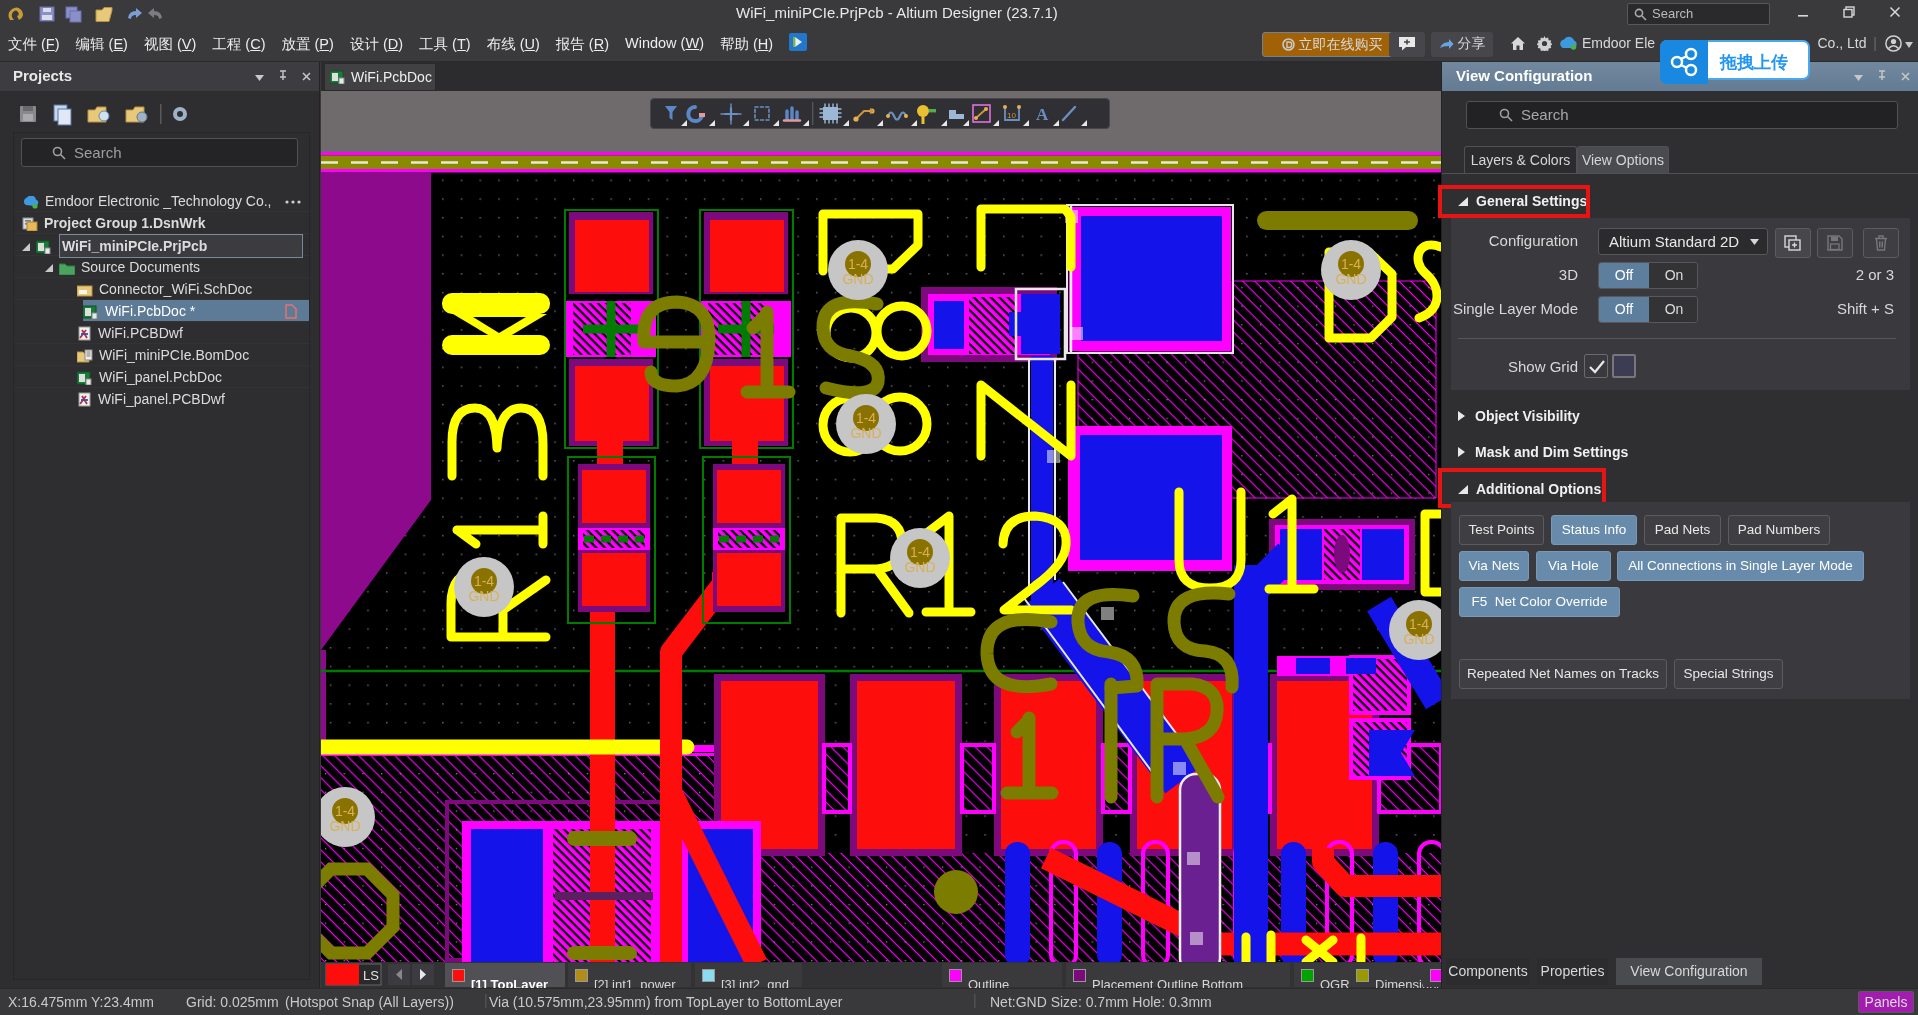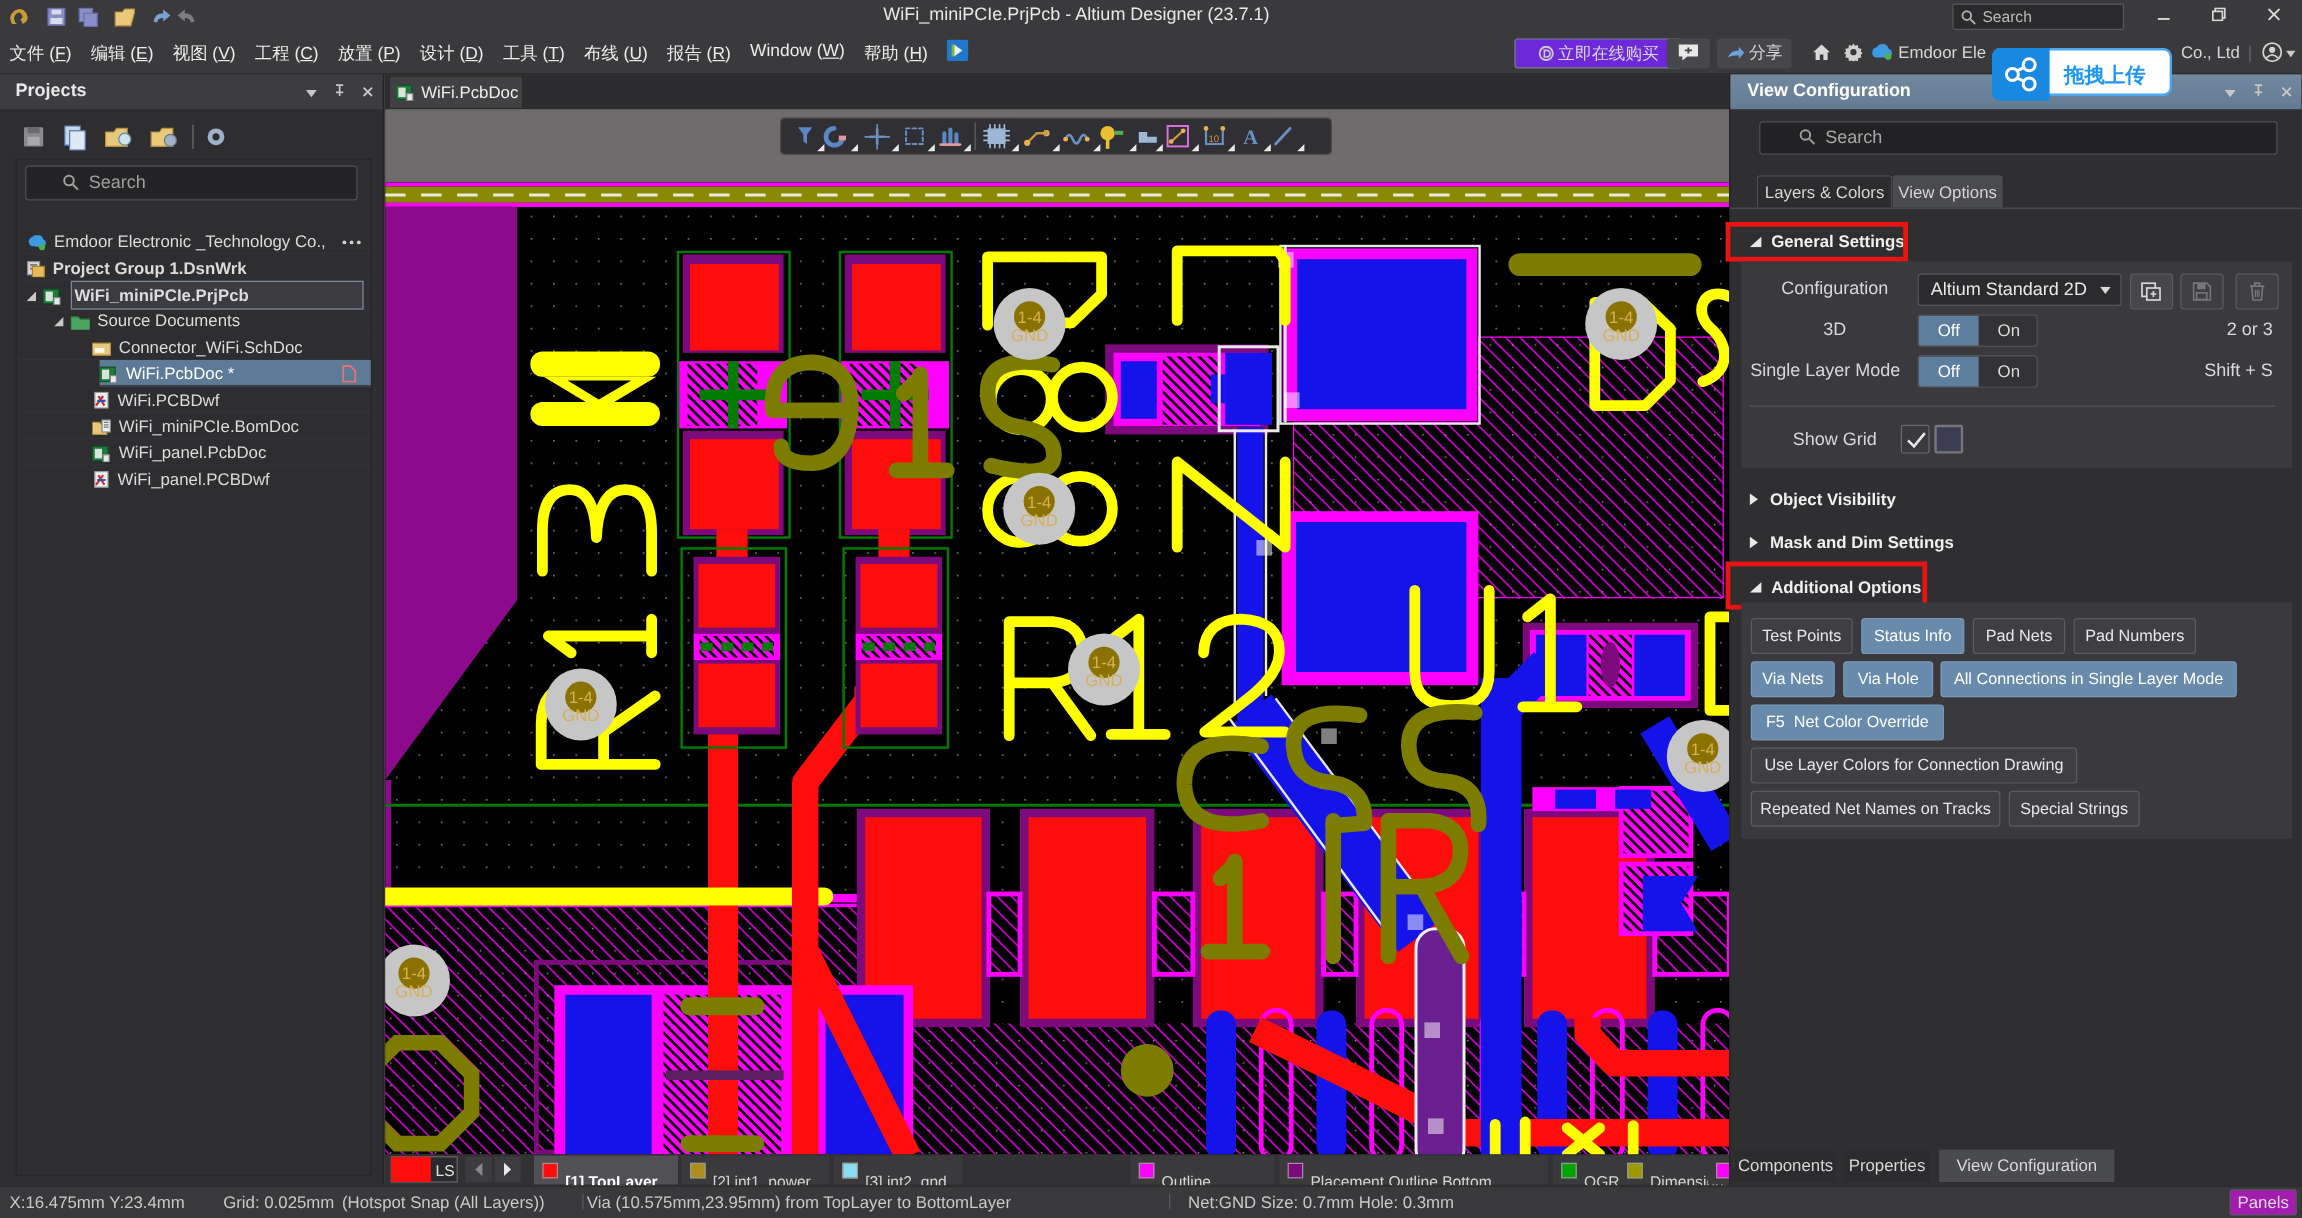--- a/index.html
+++ b/index.html
@@ -32,21 +32,21 @@
   
   #rightpanel{left:1441px;top:62px;width:477px;height:926px;background:#2f2f32;border-left:1px solid #232325;}
   #rphead{position:absolute;left:0;top:0;width:100%;height:29px;background:linear-gradient(#71889f,#647c93);color:#fff;}
   #rphead .t{position:absolute;left:14px;top:5px;font-weight:bold;font-size:15px;}
   #rpsearch{position:absolute;left:24px;top:39px;width:432px;height:28px;background:#222225;border:1px solid #515154;border-radius:3px;color:#a8a8a8;font-size:15px;line-height:26px;padding-left:32px;}
   .rtab{position:absolute;top:84px;height:27px;background:#2c2c2f;border:1px solid #515154;border-bottom:none;border-radius:3px 3px 0 0;color:#d5d5d5;font-size:14px;text-align:center;line-height:26px;}
   #rtabline{position:absolute;left:0;top:111px;width:477px;height:1px;background:#515154;}
   .sechead{position:absolute;left:16px;font-weight:bold;font-size:14px;color:#f0f0f0;}
   .redbox{position:absolute;border:4px solid #e81313;}
   .secbg{position:absolute;left:9px;width:459px;background:#3a3a3e;}
-  .flabel{position:absolute;font-size:15px;color:#d8d8d8;text-align:center;margin-left:11px;}
+  .flabel{position:absolute;font-size:15px;color:#d8d8d8;text-align:right;}
   .combo{position:absolute;background:#2b2b2e;border:1px solid #58585a;border-radius:3px;color:#e8e8e8;font-size:15px;padding-left:10px;}
   .tgl{position:absolute;width:100px;height:27px;border:1px solid #58585a;border-radius:3px;overflow:hidden;font-size:14px;line-height:25px;text-align:center;color:#dcdcdc;}
   .tgl .off{position:absolute;left:0;top:0;width:50px;height:27px;background:#5e7e9e;color:#fff;}
   .tgl .on{position:absolute;left:50px;top:0;width:50px;height:27px;background:#333336;}
   .rhint{position:absolute;font-size:15px;color:#d8d8d8;text-align:right;right:24px;}
   .btn{position:absolute;height:30px;border-radius:3px;font-size:13.5px;color:#e8e8e8;text-align:center;line-height:28px;border:1px solid #5c5c5f;background:#3f3f43;white-space:nowrap;overflow:hidden;}
   .btn.blue{background:#688bac;border-color:#7898b5;color:#fff;}
   .rbtab{position:absolute;top:896px;height:27px;background:#2c2c2f;color:#d8d8d8;font-size:14px;text-align:center;line-height:26px;}
   
   #editor{left:321px;top:62px;width:1120px;height:926px;background:#2c2c2e;}
@@ -114,21 +114,21 @@
     <div class="m">工具 (<u>T</u>)</div>
     <div class="m">布线 (<u>U</u>)</div>
     <div class="m">报告 (<u>R</u>)</div>
     <div class="m">Window (<u>W</u>)</div>
     <div class="m">帮助 (<u>H</u>)</div>
     <div class="m" style="padding-top:5px;"><svg width="18" height="18">
         <rect width="18" height="18" rx="2" fill="#2277cc"></rect>
         <polygon points="6,4 13,9 6,14" fill="#e8f0f8"></polygon>
         <rect x="4" y="4" width="2.4" height="10" fill="#7ab648"></rect>
       </svg></div>
-  <div class="mbtn" style="left:1262px;width:140px;background:#6d28d9;border:1px solid #6e8396;"><svg width="13" height="13" style="vertical-align:-2px">
+  <div class="mbtn" style="left:1262px;width:140px;background:#a16207;border:1px solid #6e8396;"><svg width="13" height="13" style="vertical-align:-2px">
         <circle cx="6.5" cy="6.5" r="5.5" fill="none" stroke="#c8c8c8" stroke-width="1.6"></circle>
         <path d="M5 9.5 V4 h2 a2.6 2.6 0 0 1 0 5.5 z" fill="none" stroke="#c8c8c8" stroke-width="1.4"></path>
       </svg> 立即在线购买</div>
   <div class="mbtn" style="left:1389px;width:36px;background:#47474b;"><svg width="20" height="16" style="vertical-align:-3px">
         <path d="M2 2 h16 v10 h-9 l-4 3.5 v-3.5 h-3 z" fill="#e8e8e8"></path>
         <path d="M7 7 h6 M10 4.5 v5" stroke="#47474b" stroke-width="1.6"></path>
       </svg></div>
   <div class="mbtn" style="left:1431px;width:62px;background:#47474b;"><svg width="15" height="13" style="vertical-align:-2px">
         <path d="M1 11 q2-6 9-6 V2 l4.5 5 -4.5 5 V9 q-6 0-9 2z" fill="#6aa4e0"></path>
       </svg> 分享</div>
@@ -647,21 +647,20 @@
 
   <div class="secbg" style="top:440px;height:197px;"></div>
   <div class="btn" style="left:17px;top:453px;width:85px;">Test Points</div>
   <div class="btn blue" style="left:109px;top:453px;width:86px;">Status Info</div>
   <div class="btn" style="left:202px;top:453px;width:77px;">Pad Nets</div>
   <div class="btn" style="left:286px;top:453px;width:102px;">Pad Numbers</div>
   <div class="btn blue" style="left:17px;top:489px;width:70px;">Via Nets</div>
   <div class="btn blue" style="left:94px;top:489px;width:75px;">Via Hole</div>
   <div class="btn blue" style="left:175px;top:489px;width:247px;">All Connections in Single Layer Mode</div>
   <div class="btn blue" style="left:17px;top:525px;width:161px;">F5&nbsp;&nbsp;Net Color Override</div>
-  <div class="btn" style="left:17px;top:561px;width:272px;">Use Layer Colors for Connection Drawing</div>
   <div class="btn" style="left:17px;top:597px;width:208px;">Repeated Net Names on Tracks</div>
   <div class="btn" style="left:232px;top:597px;width:109px;">Special Strings</div>
 
   <div class="rbtab" style="left:4px;width:84px;">Components</div>
   <div class="rbtab" style="left:95px;width:71px;">Properties</div>
   <div class="rbtab" style="left:174px;width:146px;background:#4a4b4f;">View Configuration</div>
 </div>
 
 <div class="abs" id="statusbar">
   <span style="left:8px;">X:16.475mm Y:23.4mm</span>

